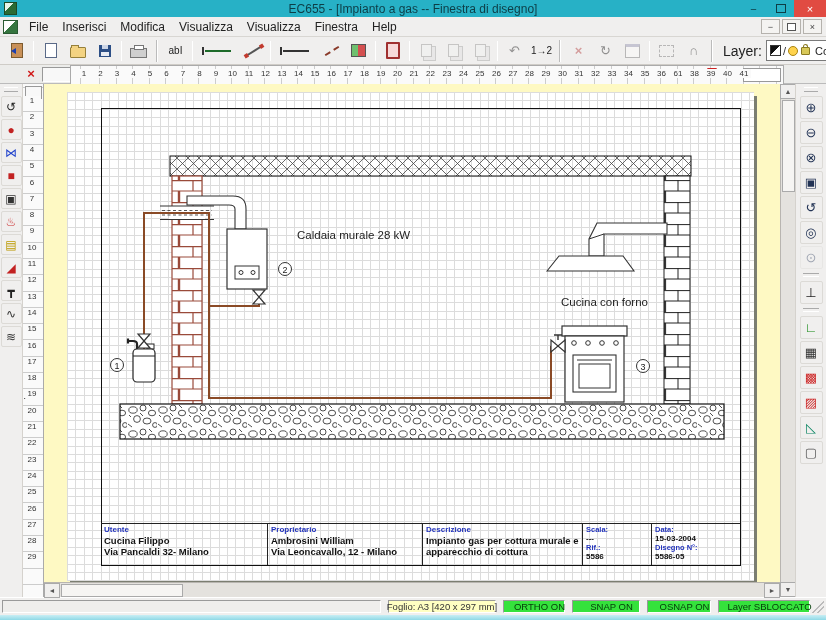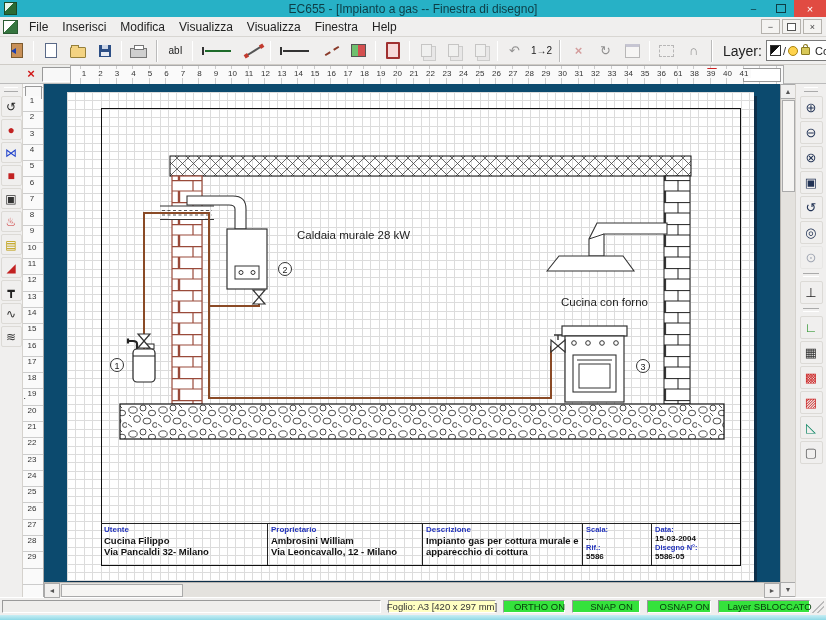--- a/index.html
+++ b/index.html
@@ -84,21 +84,21 @@
   .main{flex:1;display:flex;min-height:0;}
   .lefttools{width:22px;background:#f0efee;border-right:1px solid #d5d2cd;display:flex;flex-direction:column;align-items:center;padding-top:2px;}
   .grip{width:14px;height:3px;border-top:1px solid #fff;border-bottom:1px solid #aaa;margin:1px 0 3px;}
   .stool{width:19px;height:19px;margin:1px 0;background:#f0efee;border:1px solid #dcdad6;border-radius:2px;
          display:flex;align-items:center;justify-content:center;font-size:12px;line-height:1;}
   .vruler{width:20px;background:#fafafa;border-right:1px solid #aaa;position:relative;
           background-image:repeating-linear-gradient(to bottom,transparent 0 15.3px,#ccc 15.3px 16.3px);background-position:0 12px;}
   .vruler .rnum{position:absolute;left:0;width:18px;text-align:center;font-size:8px;color:#333;background:#fafafa;}
   .vmarker{position:absolute;left:1px;width:0;height:0;border:5px solid transparent;border-left:8px solid #111;}
   .vcorner{position:absolute;left:2px;top:2px;width:15px;height:11px;background:#f8f8f8;border:1px solid #999;}
-  .canvas{flex:1;background:#0c4a6e;position:relative;min-width:0;padding-left:28px;}
+  .canvas{flex:1;background:#fef9c3;position:relative;min-width:0;padding-left:28px;}
   .page{position:absolute;left:23px;top:8px;width:687px;height:489px;background-color:#fff;
         background-image:repeating-linear-gradient(to right,#dcdcdc 0 1px,transparent 1px 8.42px),
                          repeating-linear-gradient(to bottom,#dcdcdc 0 1px,transparent 1px 8.42px);
         box-shadow:3px 4px 0 rgba(15,25,45,.55);}
   .frame{position:absolute;left:34px;top:16px;width:638px;height:456px;border:1px solid #111;}
   .dsvg{position:absolute;left:0;top:0;}
   
   .tblock{position:absolute;left:34px;top:431px;width:639px;height:42px;display:flex;border-top:1px solid #222;box-sizing:border-box;background:transparent;font-weight:bold;}
   .tcell{border-right:1px solid #222;box-sizing:border-box;padding:1px 3px 0;overflow:hidden;}
   .tcell:last-child{border-right:none;}

